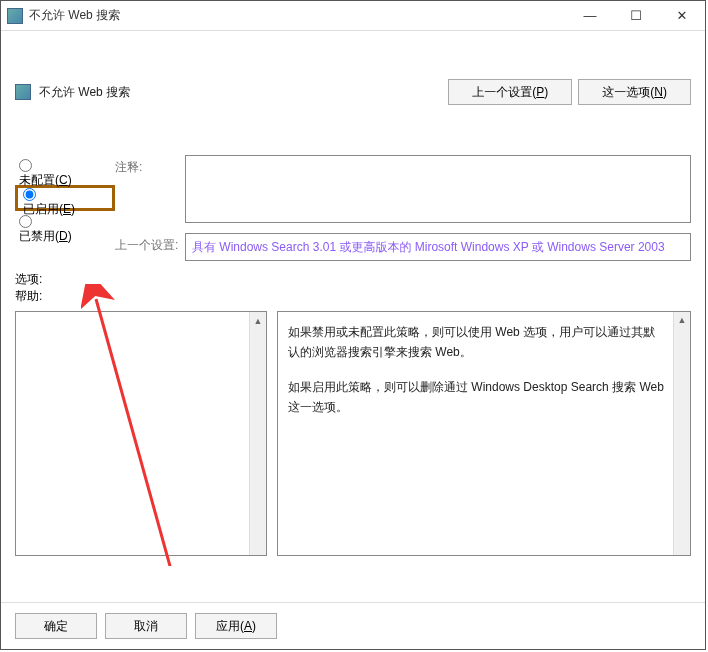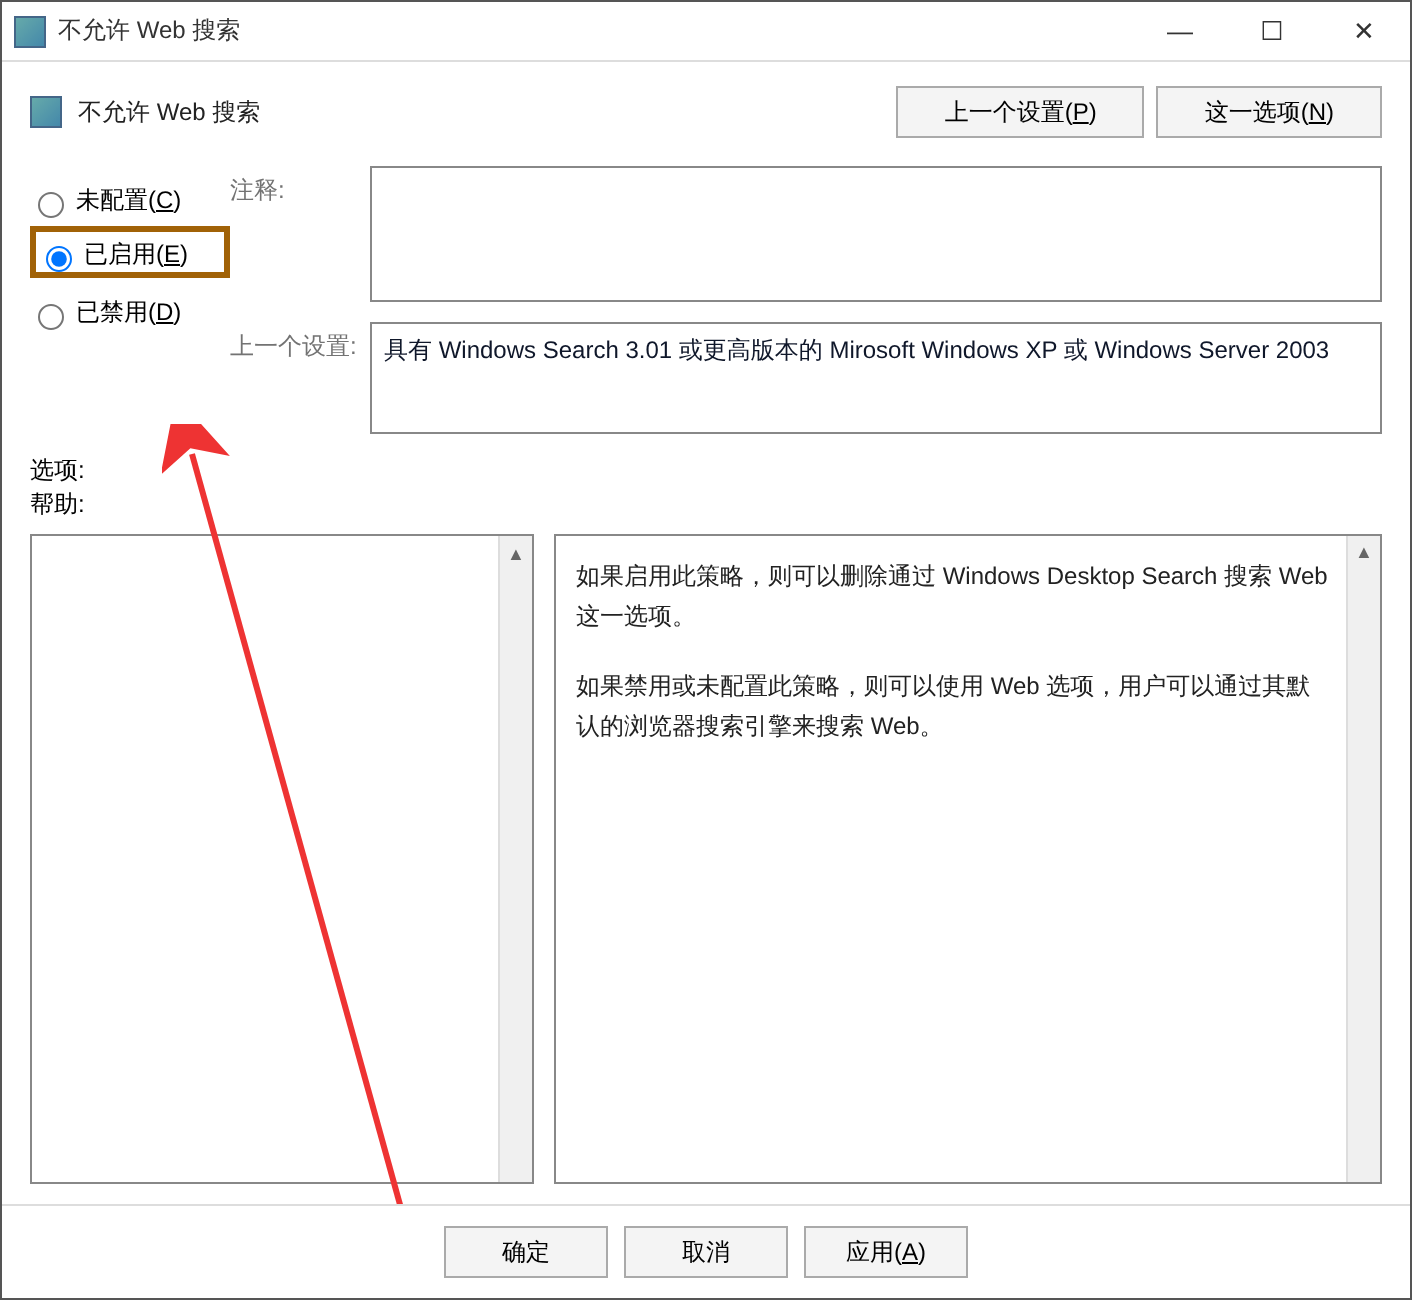--- a/index.html
+++ b/index.html
@@ -12,20 +12,21 @@
   overflow: hidden;
   position: relative;
 }
 .window {
   width: 706px;
   height: 650px;
   border: 1px solid #555;
   background: #fff;
   display: flex;
   flex-direction: column;
+  gap: 36px;
 }
 .titlebar {
   height: 30px;
   display: flex;
   align-items: center;
   padding-left: 6px;
   border-bottom: 1px solid #ddd;
   background: #fff;
 }
 .titlebar .title-icon {
@@ -78,24 +79,25 @@
   display: flex;
   align-items: flex-start;
   margin-top: 6px;
 }
 .radios {
   width: 100px;
   padding-top: 2px;
 }
 .radio-item {
   display: flex;
-  align-items: flex-end;
+  align-items: flex-start;
   height: 26px;
   padding: 2px 4px;
   margin-bottom: 2px;
+  flex-direction: column;
 }
 .radio-item.highlight {
   border: 3px solid #a16207;
   padding: 0 5px;
 }
 .radio-item input { margin-right: 6px; }
 .radio-item u { text-decoration: underline; }
 
 .labels-col {
   width: 70px;
@@ -118,22 +120,22 @@
 }
 
 .platform-box {
   width: 100%;
   margin-top: 10px;
   border: 1px solid #888;
   background: #fff;
   padding: 4px 6px;
   font-size: 12px;
   line-height: 1.5;
-  color: #0f172a;
-  height: 56px;
+  color: #8b5cf6;
+  height: 28px;
 }
 
 .middle-row {
   display: flex;
   margin-top: 10px;
   flex-direction: column;
 }
 .opt-label { width: 262px; }
 .help-label { flex:1; }
 
@@ -172,21 +174,21 @@
 .scrollbar-v .arrow {
   height: 17px;
   display:flex;align-items:center;justify-content:center;
   font-size:9px;color:#666;
 }
 
 .footer {
   border-top: 1px solid #ddd;
   padding: 10px 14px;
   display: flex;
-  justify-content: center;
+  justify-content: flex-start;
   gap: 8px;
 }
 .footer .btn {
   width: 82px; height: 26px;
   border: 1px solid #aaa;
   background: #f4f4f4;
   font-size: 12px;
   display:flex;align-items:center;justify-content:center;
   cursor: default;
 }
@@ -262,22 +264,22 @@
     </div>
 
     <div class="panels-row">
       <div class="options-panel">
         <div class="scrollbar-v">
           <div class="arrow">▲</div>
           <div style="flex:1"></div>
         </div>
       </div>
       <div class="help-panel">
+        <p>如果禁用或未配置此策略，则可以使用 Web 选项，用户可以通过其默认的浏览器搜索引擎来搜索 Web。</p>
         <p>如果启用此策略，则可以删除通过 Windows Desktop Search 搜索 Web 这一选项。</p>
-        <p>如果禁用或未配置此策略，则可以使用 Web 选项，用户可以通过其默认的浏览器搜索引擎来搜索 Web。</p>
         <div class="scrollbar-v">
           <div class="arrow">▲</div>
         </div>
       </div>
     </div>
 
     <svg class="arrow-annotation" viewBox="0 0 200 450">
       <defs>
         <marker id="ahead" markerWidth="12" markerHeight="12" refX="2" refY="6" orient="auto">
           <path d="M0,0 L12,6 L0,12 L3,6 Z" fill="#e33"></path>

